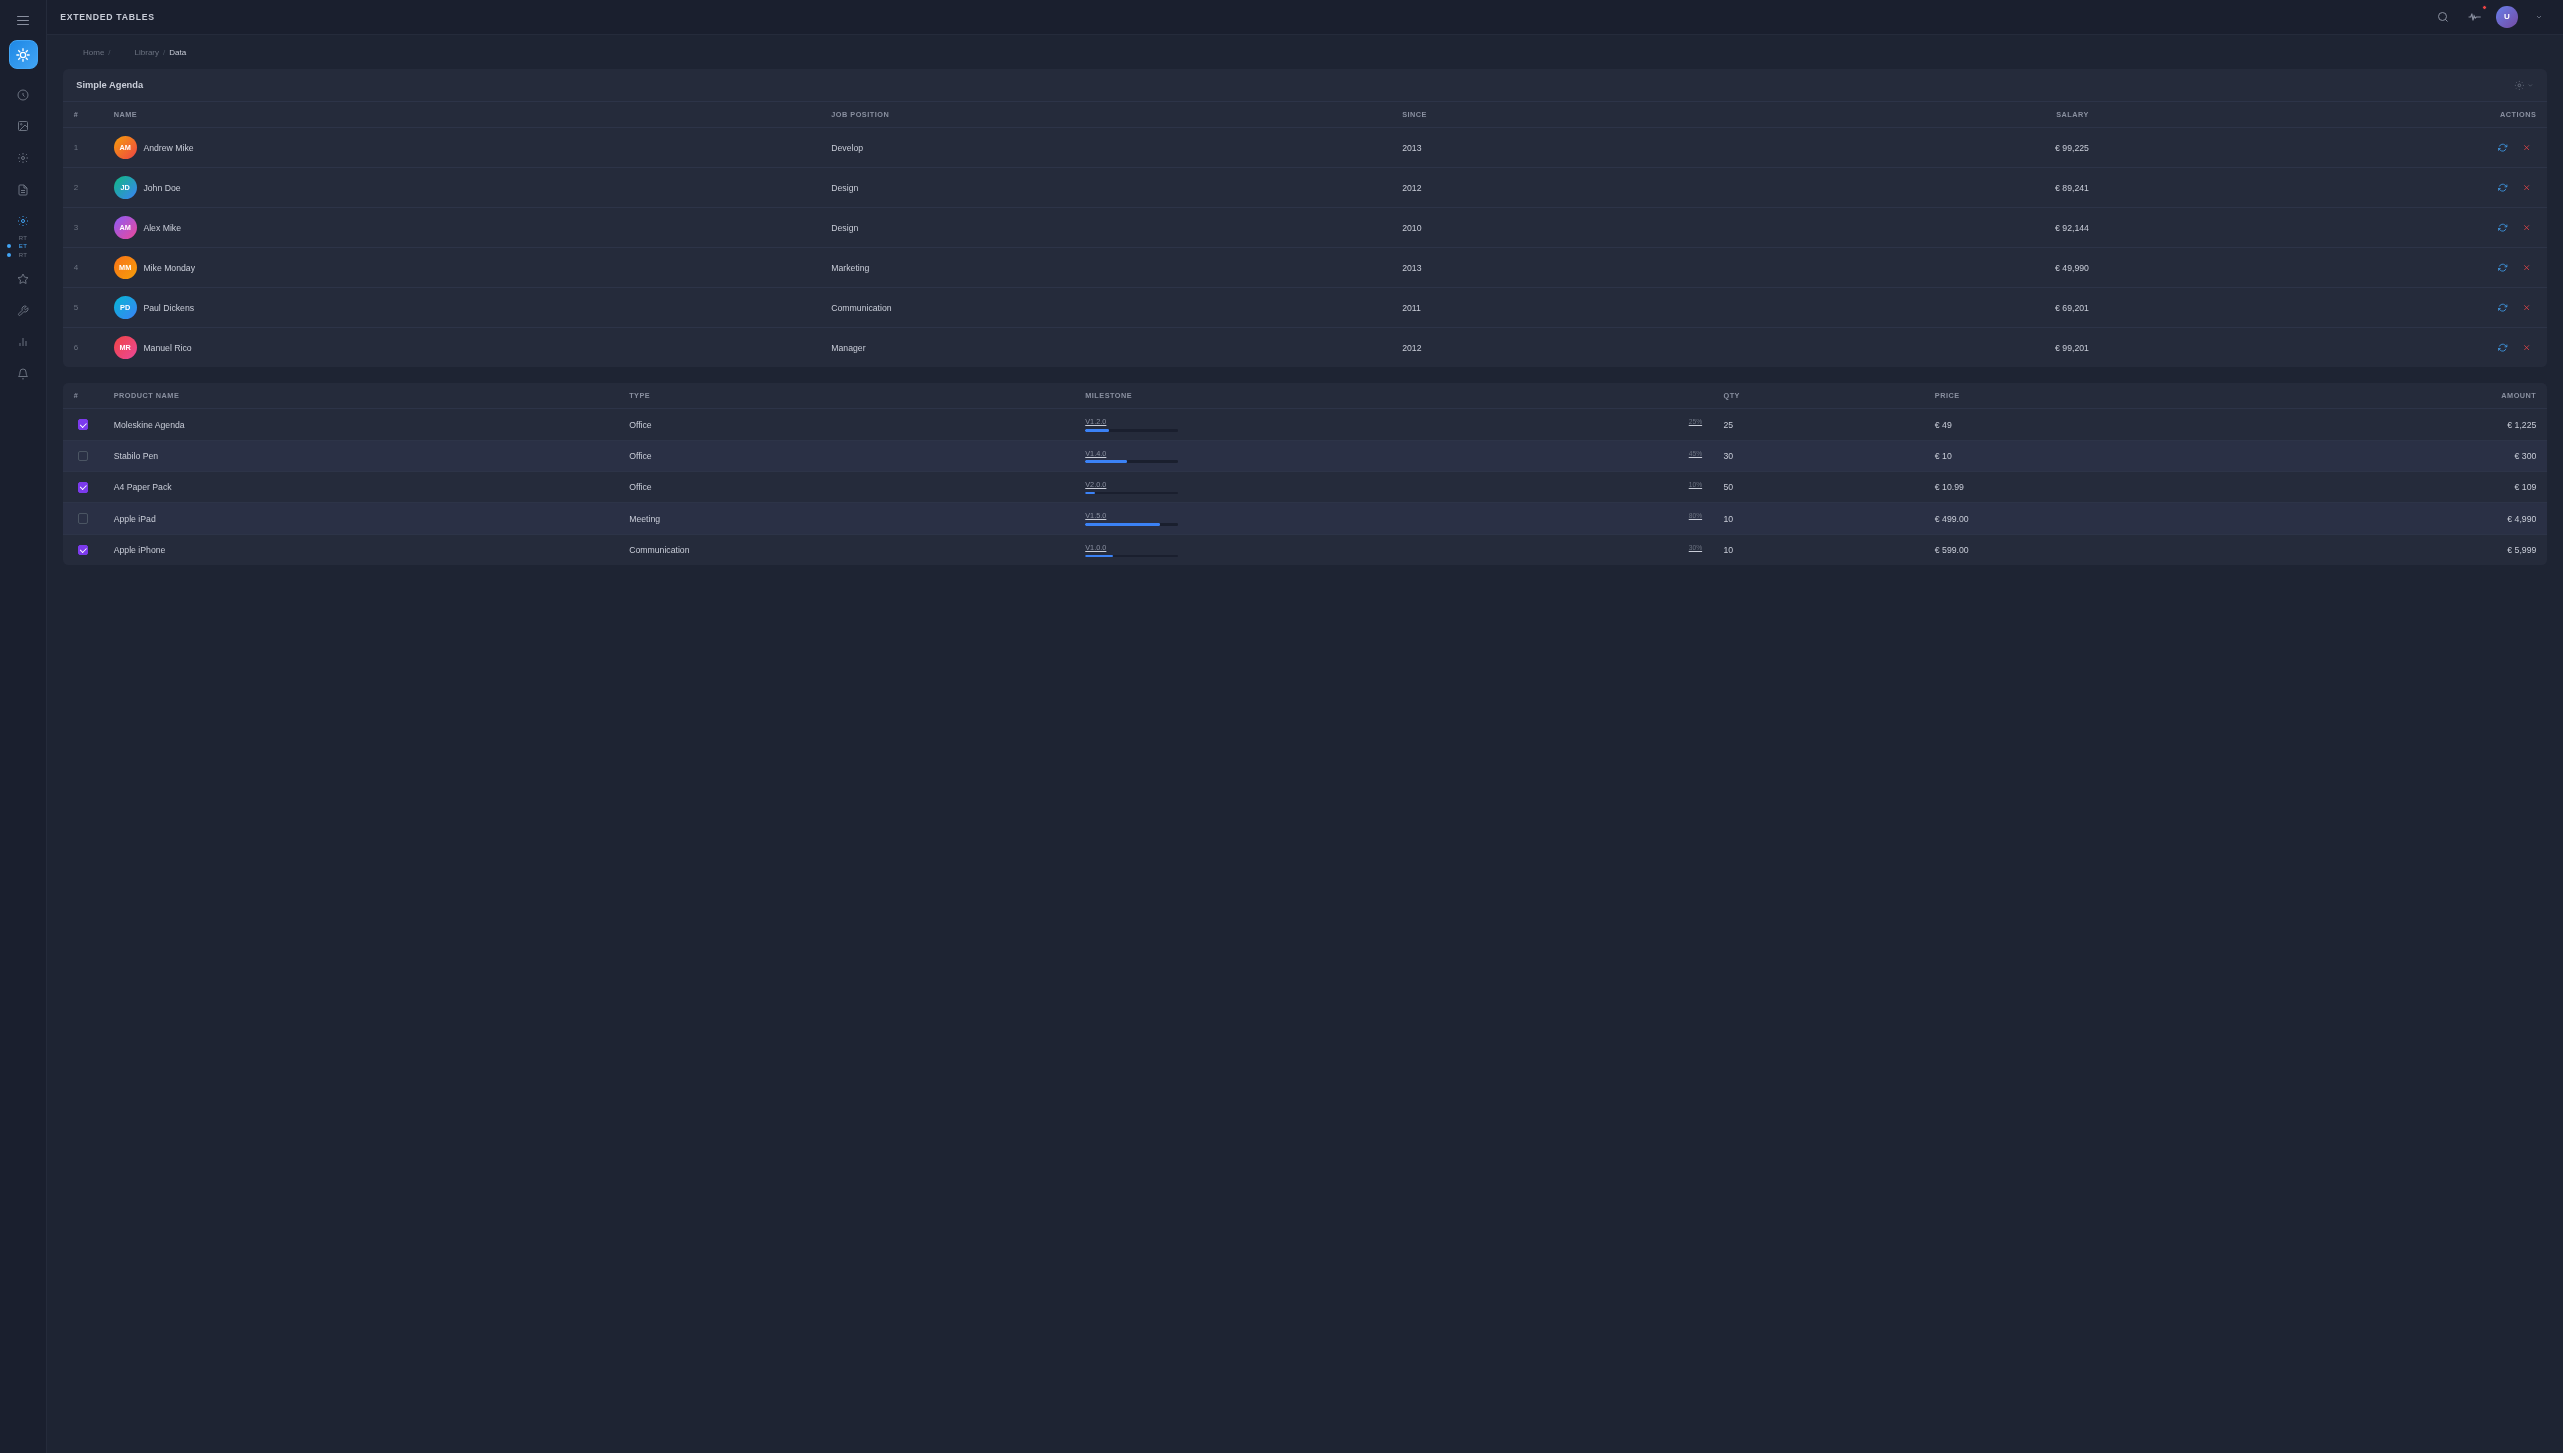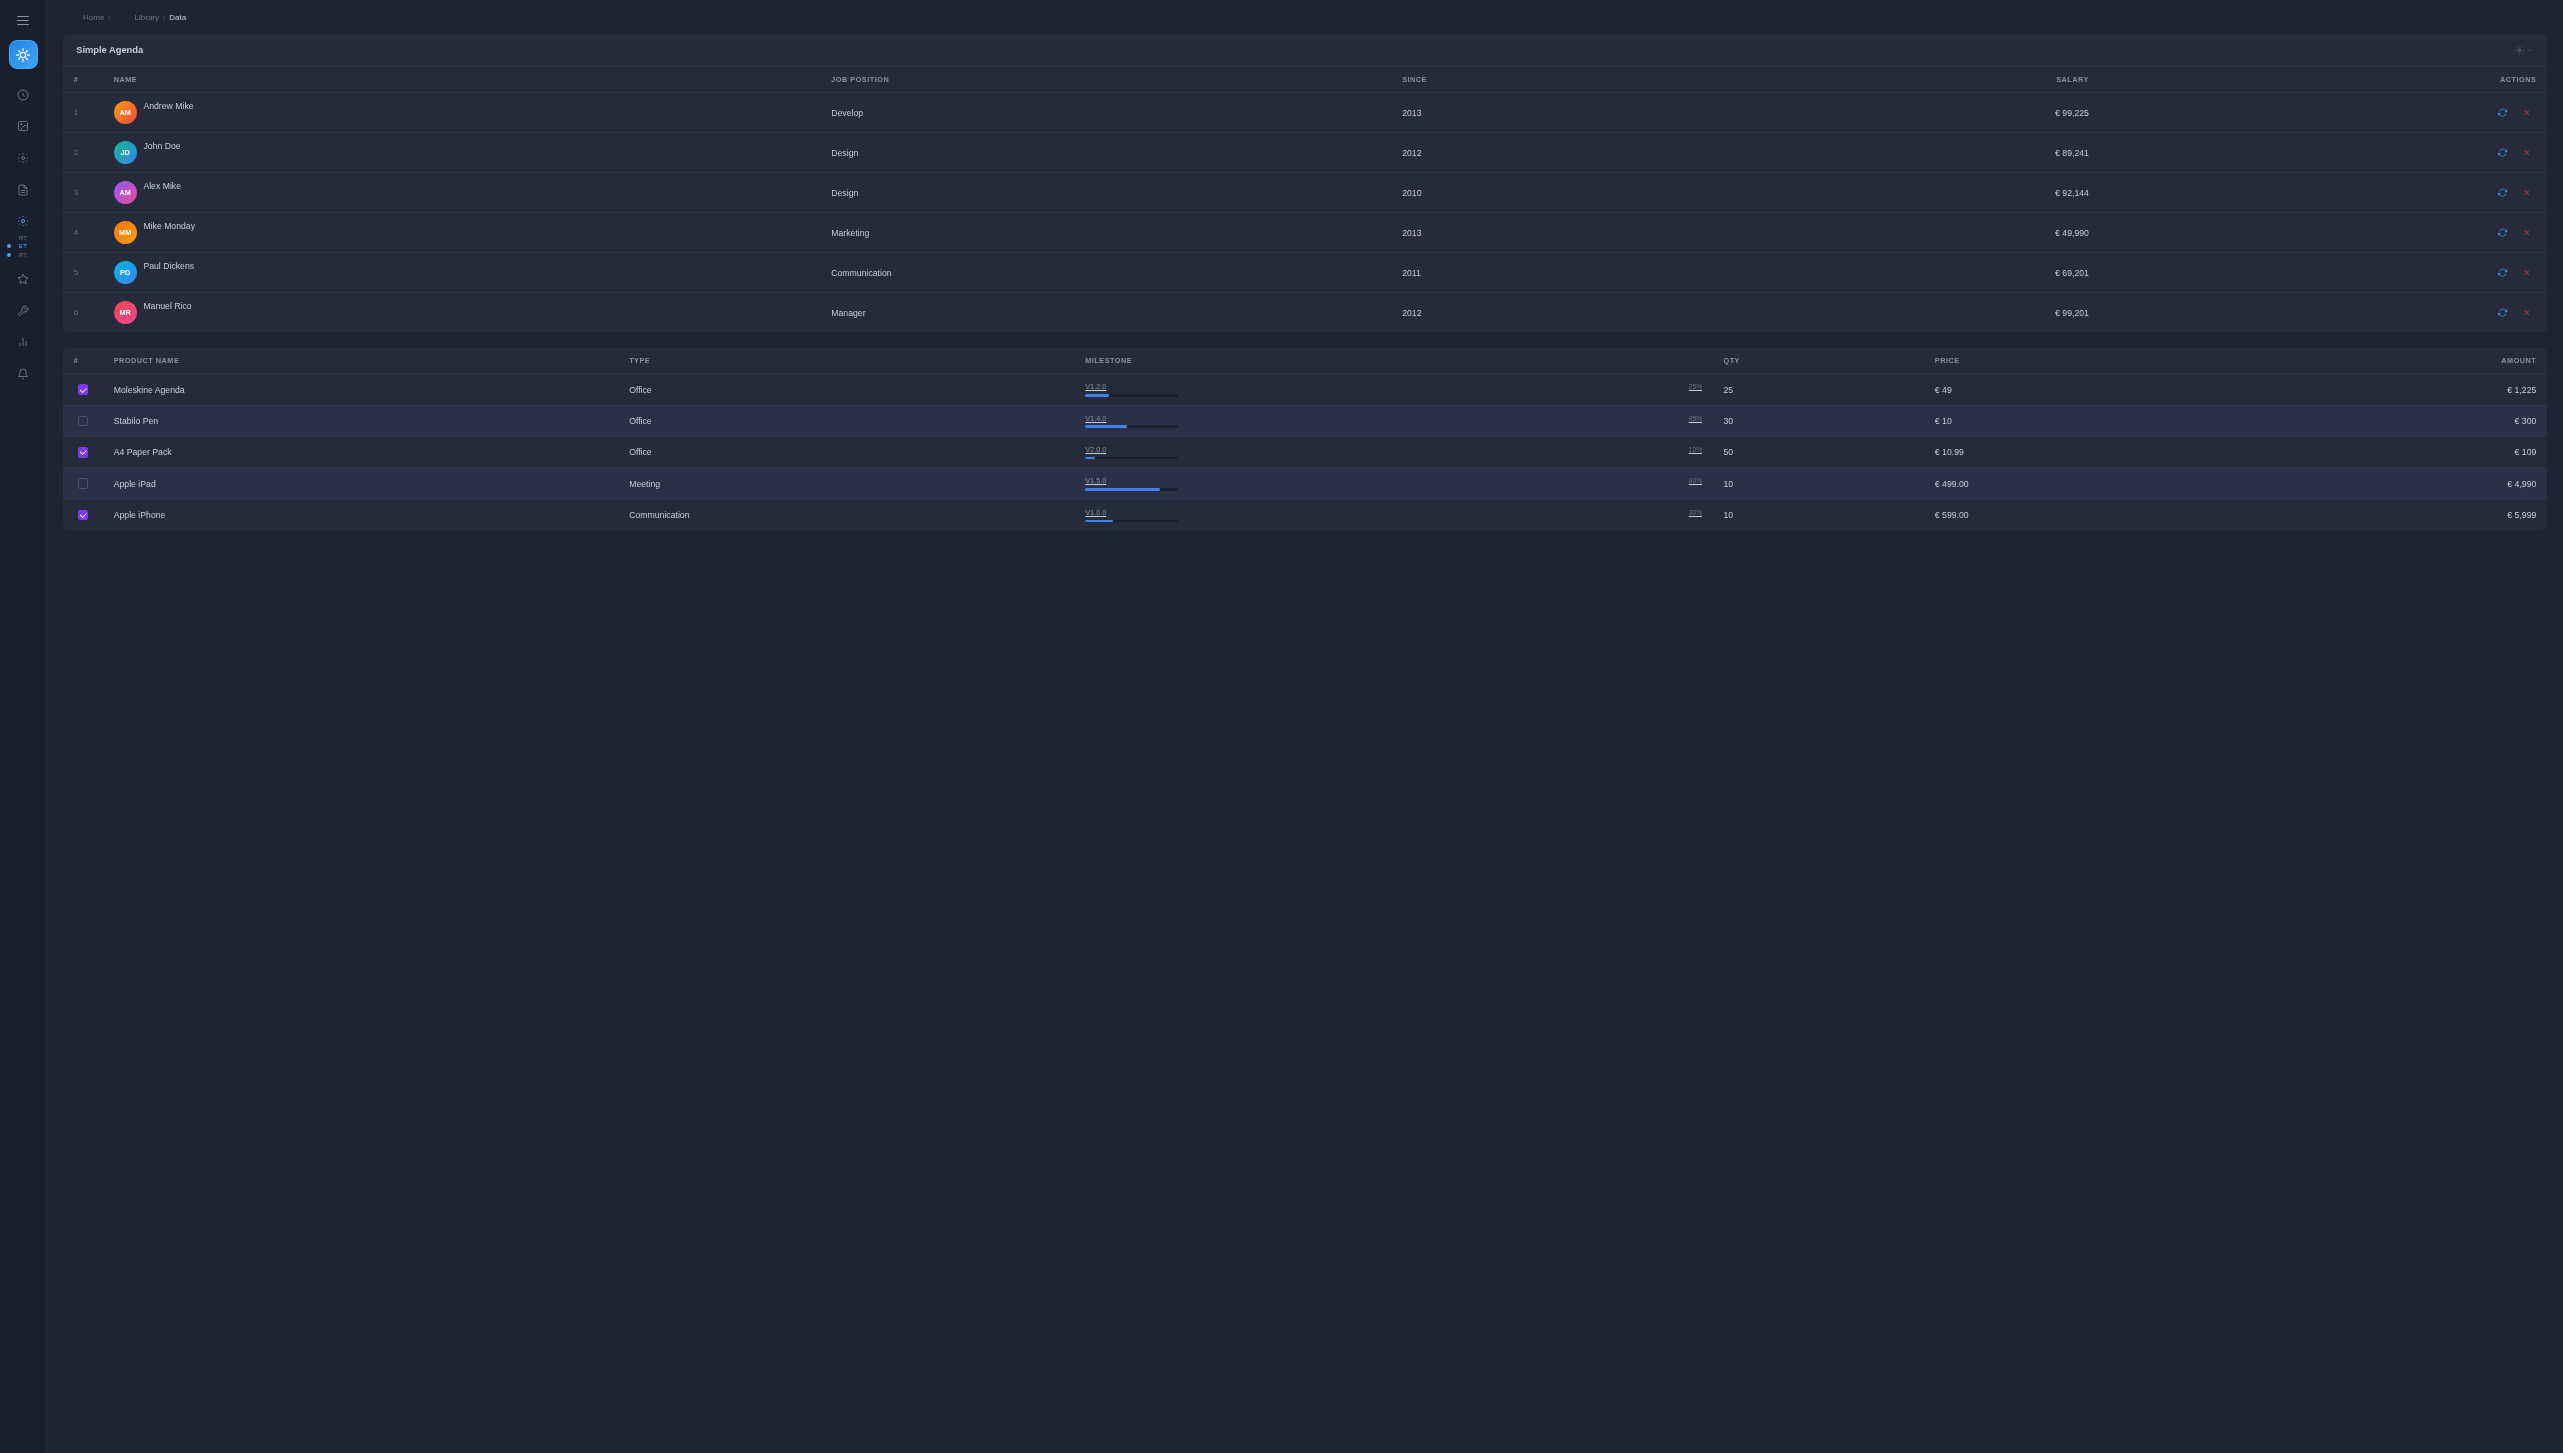--- a/index.html
+++ b/index.html
@@ -196,21 +196,21 @@
     
     .user-avatar {
       width: 23px; height: 23px;
       border-radius: 50%;
       background: linear-gradient(135deg, #667eea, #764ba2);
       display: inline-flex; align-items: center; justify-content: center;
       font-size: 7.3px; font-weight: 600; color: white;
       flex-shrink: 0;
     }
     .user-cell {
-      display: flex; gap: 6.7px;
+      display: flex; align-items: center; gap: 6.7px;
     }
 
     
     .action-cell {
       display: flex; align-items: center; gap: 5.3px; justify-content: flex-end;
     }
     .action-btn {
       width: 18.7px; height: 18.7px;
       display: flex; align-items: center; justify-content: center;
       border-radius: 50%;
@@ -369,20 +369,43 @@
   <div class="sidebar-icon">
     <svg width="12" height="12" viewBox="0 0 24 24" fill="none" stroke="currentColor" stroke-width="2">
       <path d="M18 8A6 6 0 0 0 6 8c0 7-3 9-3 9h18s-3-2-3-9"></path>
       <path d="M13.73 21a2 2 0 0 1-3.46 0"></path>
     </svg>
   </div>
 </div>
 
 <div class="main">
 
+  <div class="header">
+    <span class="header-title">EXTENDED TABLES</span>
+    <div class="header-right">
+      <div class="header-icon">
+        <svg width="12" height="12" viewBox="0 0 24 24" fill="none" stroke="currentColor" stroke-width="2">
+          <circle cx="11" cy="11" r="8"></circle>
+            <line x1="21" y1="21" x2="16.65" y2="16.65"></line>
+        </svg>
+      </div>
+      <div class="header-icon pulse-icon">
+        <svg width="13.3" height="12" viewBox="0 0 24 18" fill="none" stroke="currentColor" stroke-width="2">
+          <polyline points="1 9 5 9 7 3 9 15 11 7 13 11 15 9 23 9"></polyline>
+        </svg>
+        <div class="pulse-dot"></div>
+      </div>
+      <div class="avatar">U</div>
+      <div class="header-icon">
+        <svg width="8" height="8" viewBox="0 0 24 24" fill="none" stroke="currentColor" stroke-width="2">
+          <polyline points="6 9 12 15 18 9"></polyline>
+        </svg>
+      </div>
+    </div>
+  </div>
 
   <div class="content">
 
     <div class="breadcrumb">
       <a>Home</a>
       <span class="sep">/</span>
       <a>Library</a>
       <span class="sep">/</span>
       <span class="current">Data</span>
     </div>

